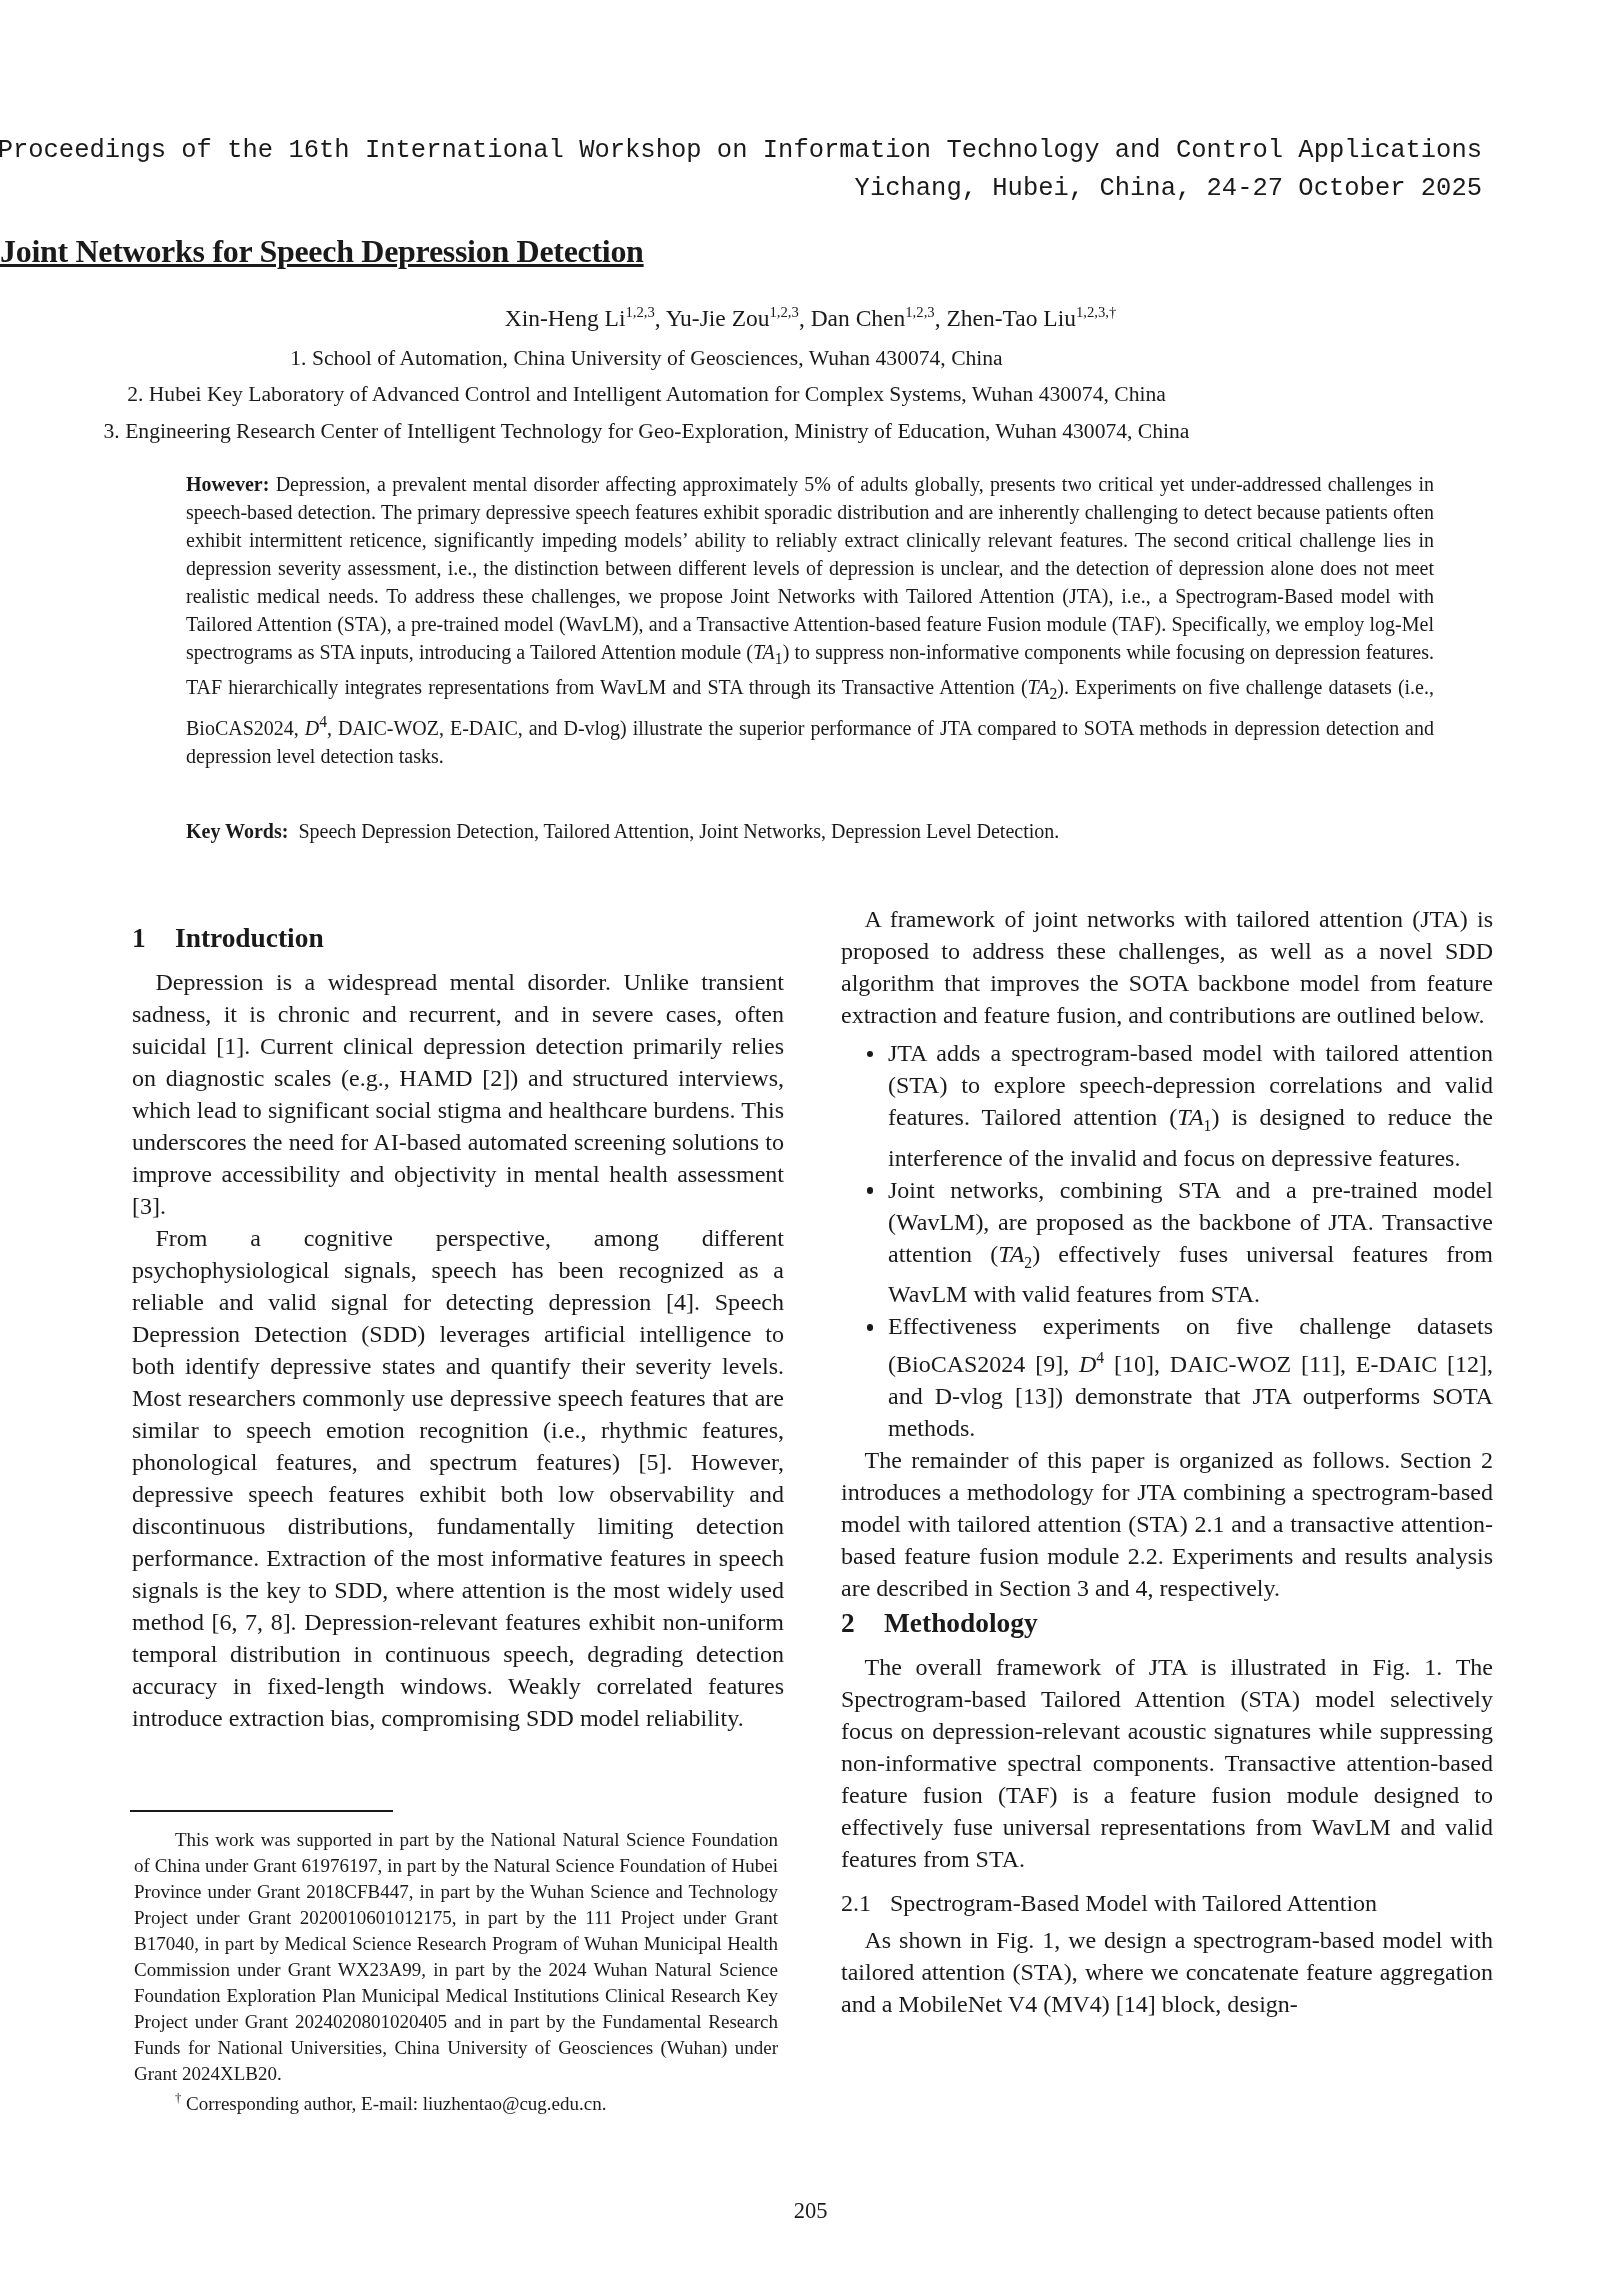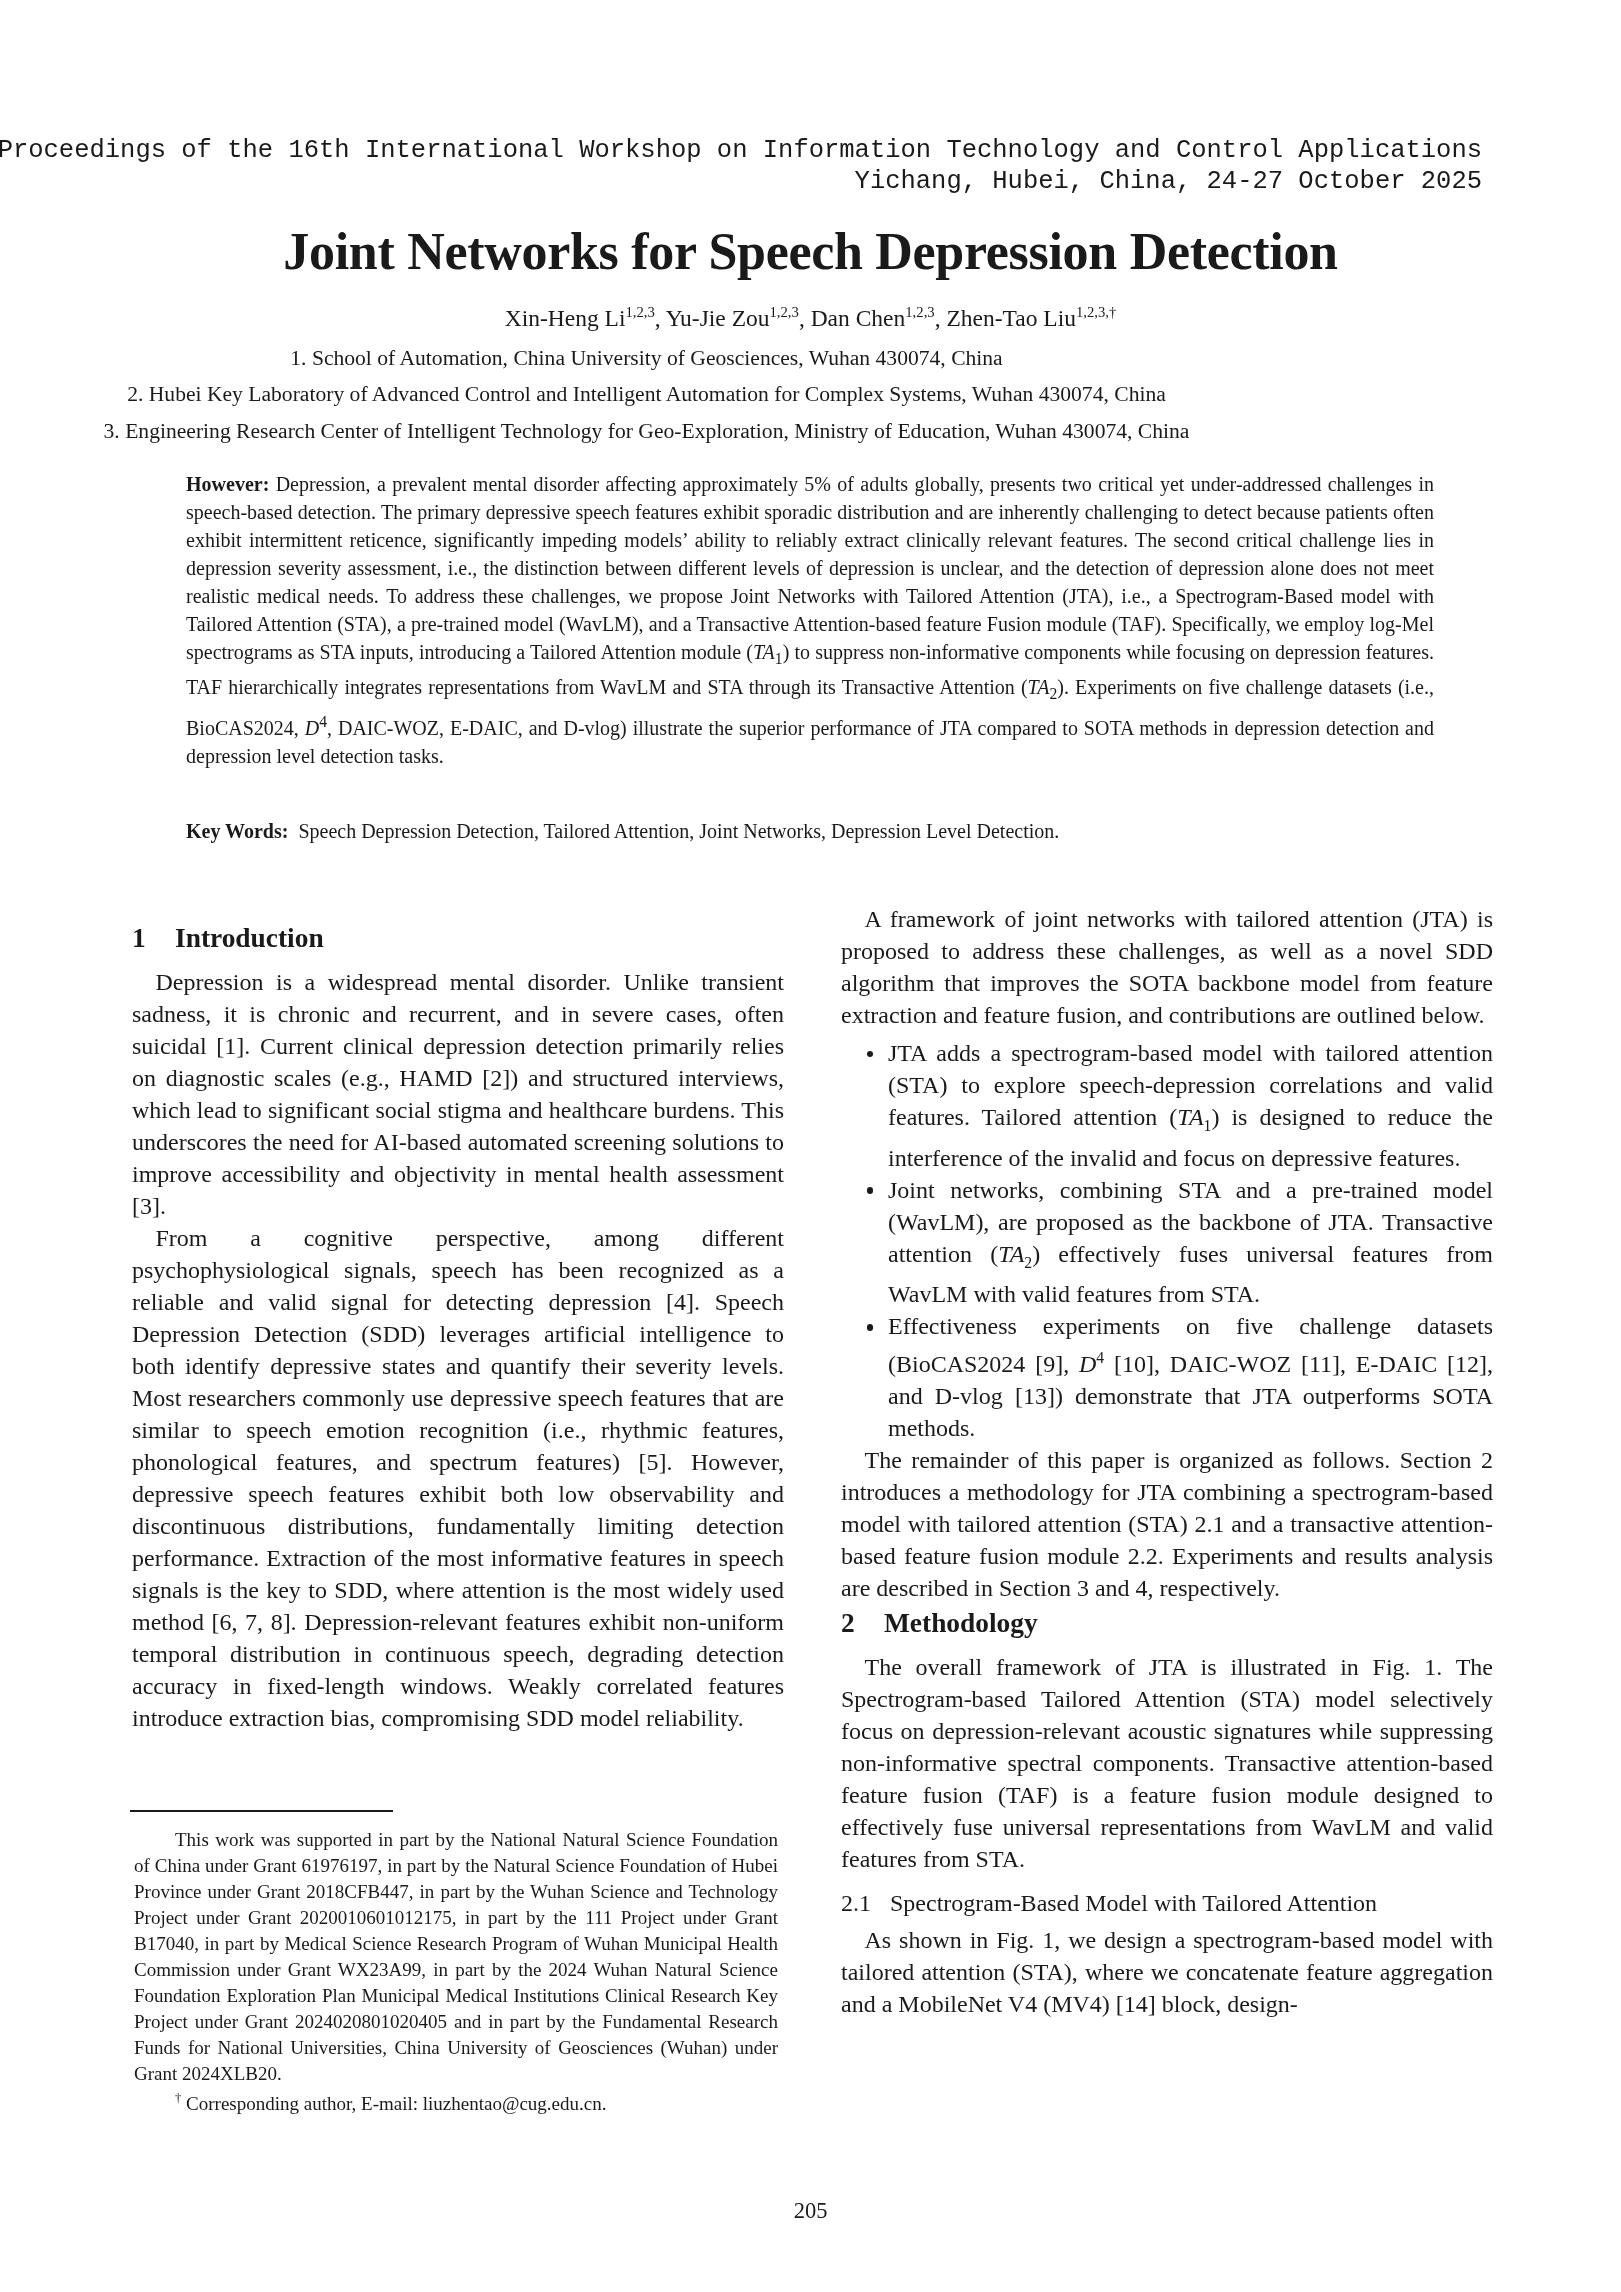--- a/index.html
+++ b/index.html
@@ -6,22 +6,22 @@
   body {
     width: 1621px; height: 2293px; position: relative; overflow: hidden;
     font-family: "Liberation Serif", "DejaVu Serif", serif;
     color: #1a1a1a;
   }
   .header-line {
     position: absolute; right: 139px; text-align: right;
     font-size: 25.5px; line-height: 31px; white-space: nowrap; font-family: Liberation Mono, monospace;
   }
   .title {
-    position: absolute; left: 0; width: 1621px; top: 222px; text-align: center;
-    font-size: 52px; font-weight: bold; line-height: 59px; letter-spacing: -0.3px;
+    position: absolute; left: 0; width: 1621px; top: 222px; 
+    font-size: 32px; font-weight: bold; line-height: 59px; letter-spacing: -0.3px; text-decoration: underline;
   }
   .authors {
     position: absolute; left: 0; width: 1621px; top: 304px; text-align: center;
     font-size: 23.5px; line-height: 29px;
   }
   .authors sup { font-size: 14.7px; vertical-align: 8.8px; line-height: 0; }
   .affil {
     position: absolute; left: 0; width: 1293px; text-align: center;
     font-size: 21.6px; line-height: 27.4px; white-space: nowrap;
   }
@@ -67,21 +67,21 @@
   .footnote sup { font-size: 12.7px; vertical-align: 7.8px; line-height: 0; }
   .page-number {
     position: absolute; left: 0; width: 1621px; top: 2196px; text-align: center;
     font-size: 22.5px; line-height: 29px;
   }
 </style>
 </head>
 <body>
 
 <div class="header-line" style="top:135px;">Proceedings of the 16th International Workshop on Information Technology and Control Applications</div>
-<div class="header-line" style="top:166px;">Yichang, Hubei, China, 24-27 October 2025</div>
+<div class="header-line" style="top:173px;">Yichang, Hubei, China, 24-27 October 2025</div>
 
 <div class="title">Joint Networks for Speech Depression Detection</div>
 
 <div class="authors">
   <span>Xin-Heng Li</span><sup>1,2,3</sup>,
   <span>Yu-Jie Zou</span><sup>1,2,3</sup>,
   <span>Dan Chen</span><sup>1,2,3</sup>,
   <span>Zhen-Tao Liu</span><sup>1,2,3,†</sup>
 </div>
 

